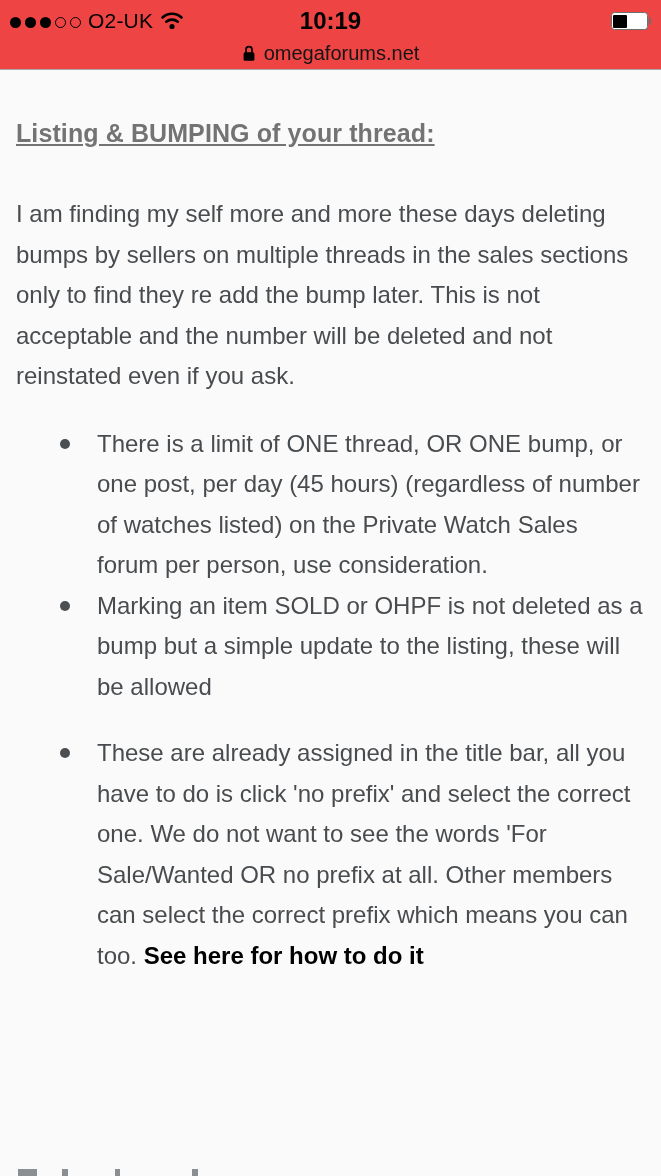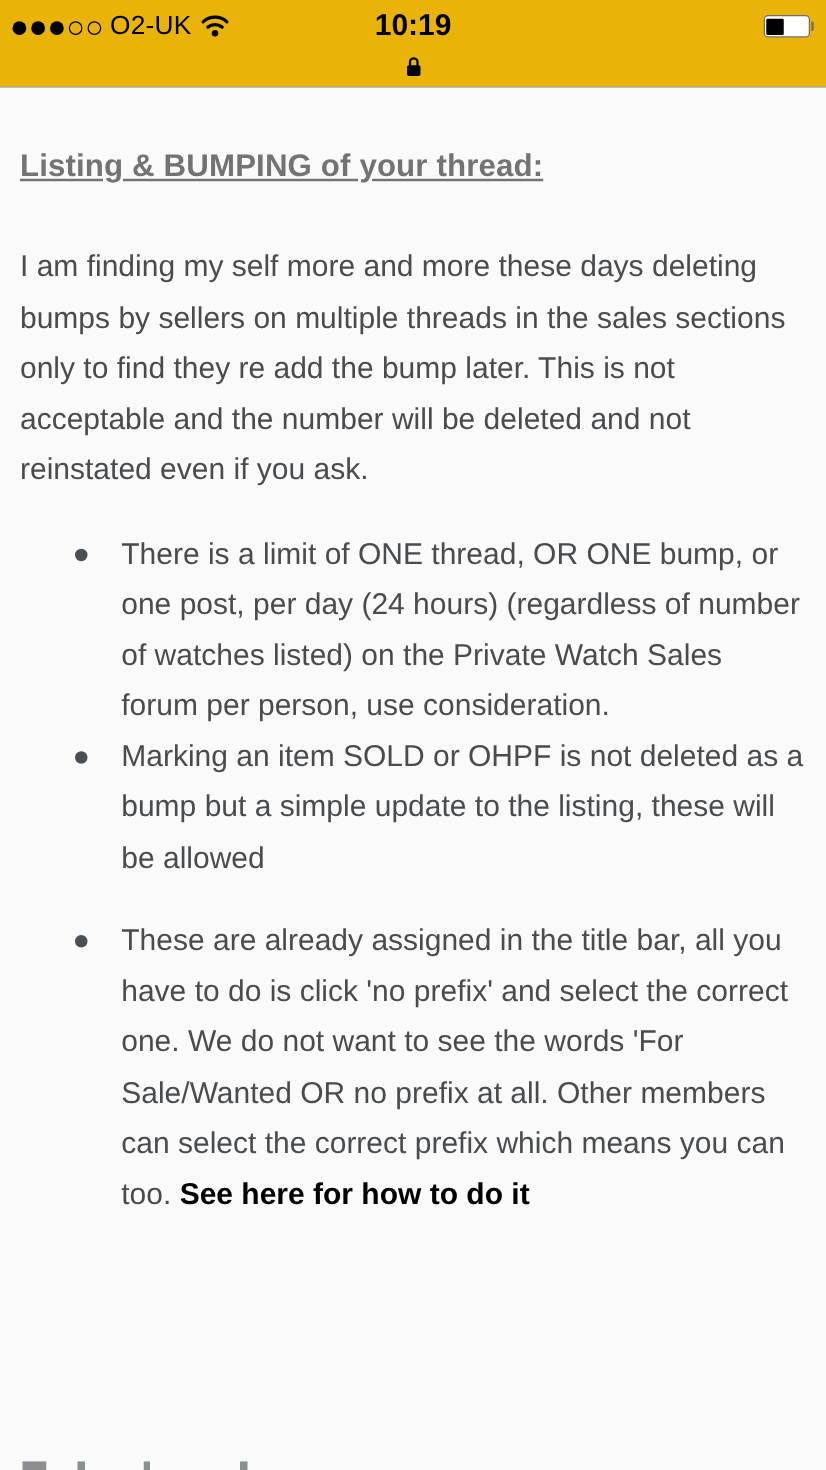--- a/index.html
+++ b/index.html
@@ -6,21 +6,21 @@
   html, body { width: 661px; }
   body {
     width: 661px; height: 1176px; overflow: hidden;
     background: #fafafa;
     font-family: "Liberation Sans", "DejaVu Sans", sans-serif;
     color: #494c4f;
   }
 
   
   .statusbar {
-    background: #eab308;
+    background: #ef4444;
     border-bottom: 1px solid #ababab;
     height: 70px;
     position: relative;
   }
   .status-row {
     height: 42px;
     display: flex; align-items: center;
     position: relative;
     padding: 0 10px;
   }
@@ -109,30 +109,31 @@
       <div class="battery-cap"></div>
     </div>
   </div>
   <div class="url-row">
     <span class="lock">
       <svg width="14" height="18" viewBox="0 0 14 18">
         <path d="M4 9 V5.6 a3 3 0 0 1 6 0 V9" fill="none" stroke="#000" stroke-width="1.8"></path>
         <rect x="1.6" y="8.2" width="10.8" height="8.6" rx="1.6" fill="#000"></rect>
       </svg>
     </span>
+    <span class="domain">omegaforums.net</span>
   </div>
 </div>
 
 <div class="content">
   <h2 class="section-heading">Listing &amp; BUMPING of your thread:</h2>
 
   <p class="intro">I am finding my self more and more these days deleting bumps by sellers on multiple threads in the sales sections only to find they re add the bump later. This is not acceptable and the number will be deleted and not reinstated even if you ask.</p>
 
   <ul class="rules">
-    <li>There is a limit of ONE thread, OR ONE bump, or one post, per day (24 hours) (regardless of number of watches listed) on the Private Watch Sales forum per person, use consideration.</li>
+    <li>There is a limit of ONE thread, OR ONE bump, or one post, per day (45 hours) (regardless of number of watches listed) on the Private Watch Sales forum per person, use consideration.</li>
     <li>Marking an item SOLD or OHPF is not deleted as a bump but a simple update to the listing, these will be allowed</li>
   </ul>
 
   <ul class="rules second">
     <li><span>These are already assigned in the title bar, all you have to do is click 'no prefix' and select the correct one. We do not want to see the words 'For Sale/Wanted OR no prefix at all. Other members can select the correct prefix which means you can too. </span><a class="inline-link">See here for how to do it</a></li>
   </ul>
 </div>
 
 <div class="clipped-heading">
   <div class="frag f1"></div>

